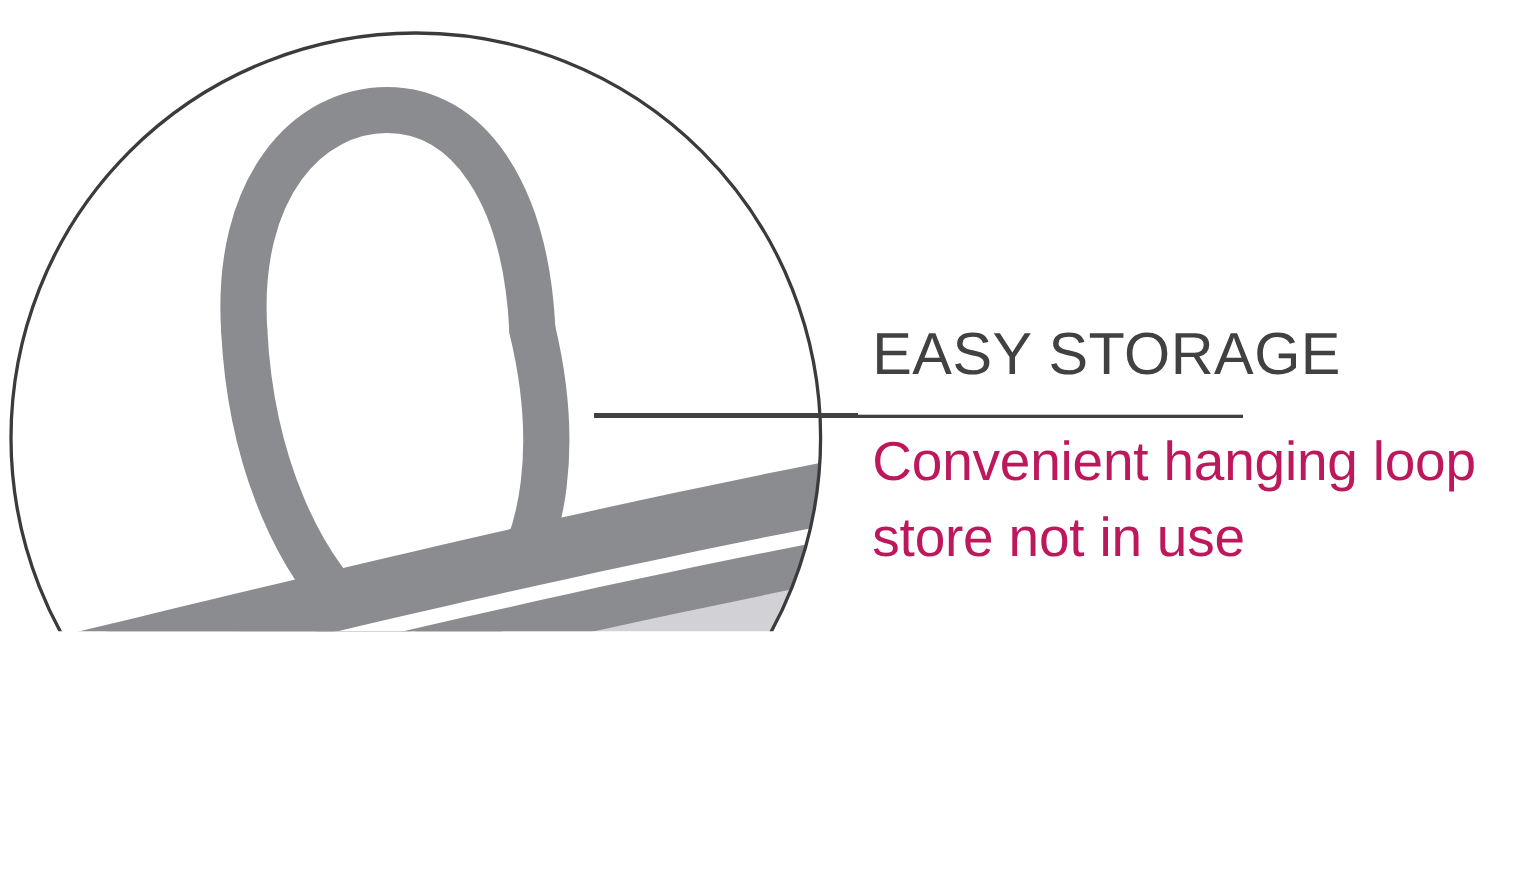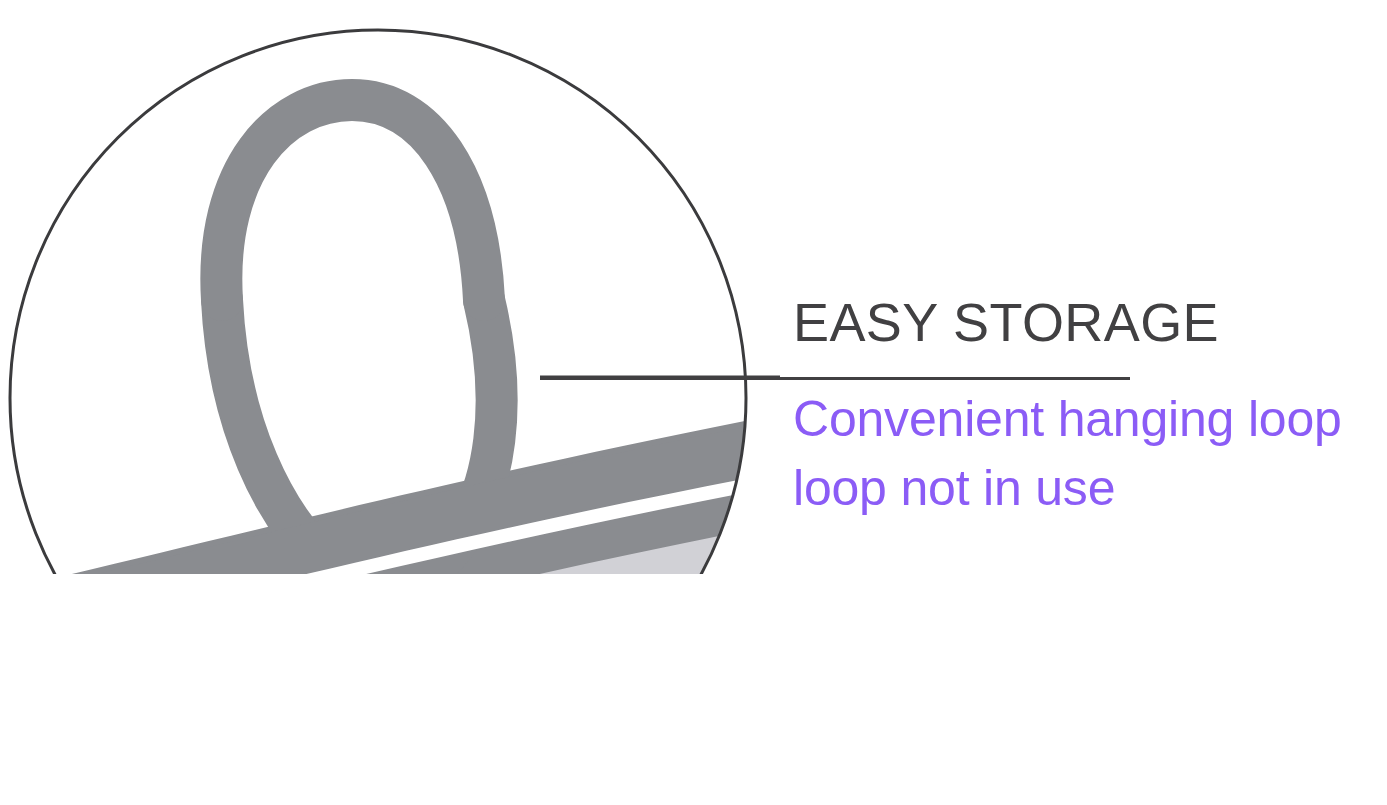--- a/index.html
+++ b/index.html
@@ -50,21 +50,21 @@
     top: 85px;
     width: 590px;
     height: 3px;
     background: #414042;
   }
   #callout-body {
     margin-top: 33px;
     font-size: 50px;
     line-height: 69px;
     font-weight: 400;
-    color: #8b5cf6;
+    color: #be185d;
     letter-spacing: -0.2px;
   }
   #callout-body .bodyline {
     display: block;
     white-space: nowrap;
   }
 </style>
 </head>
 <body>
 
@@ -130,18 +130,18 @@
   </div>
 
   <div id="callout">
 
     <div id="callout-title">EASY STORAGE</div>
 
     <div id="callout-rule"></div>
 
     <div id="callout-body">
       <span class="bodyline">Convenient hanging loop</span>
-      <span class="bodyline">loop not in use</span>
+      <span class="bodyline">store not in use</span>
     </div>
 
   </div>
 
 </div>
 
 </body></html>

